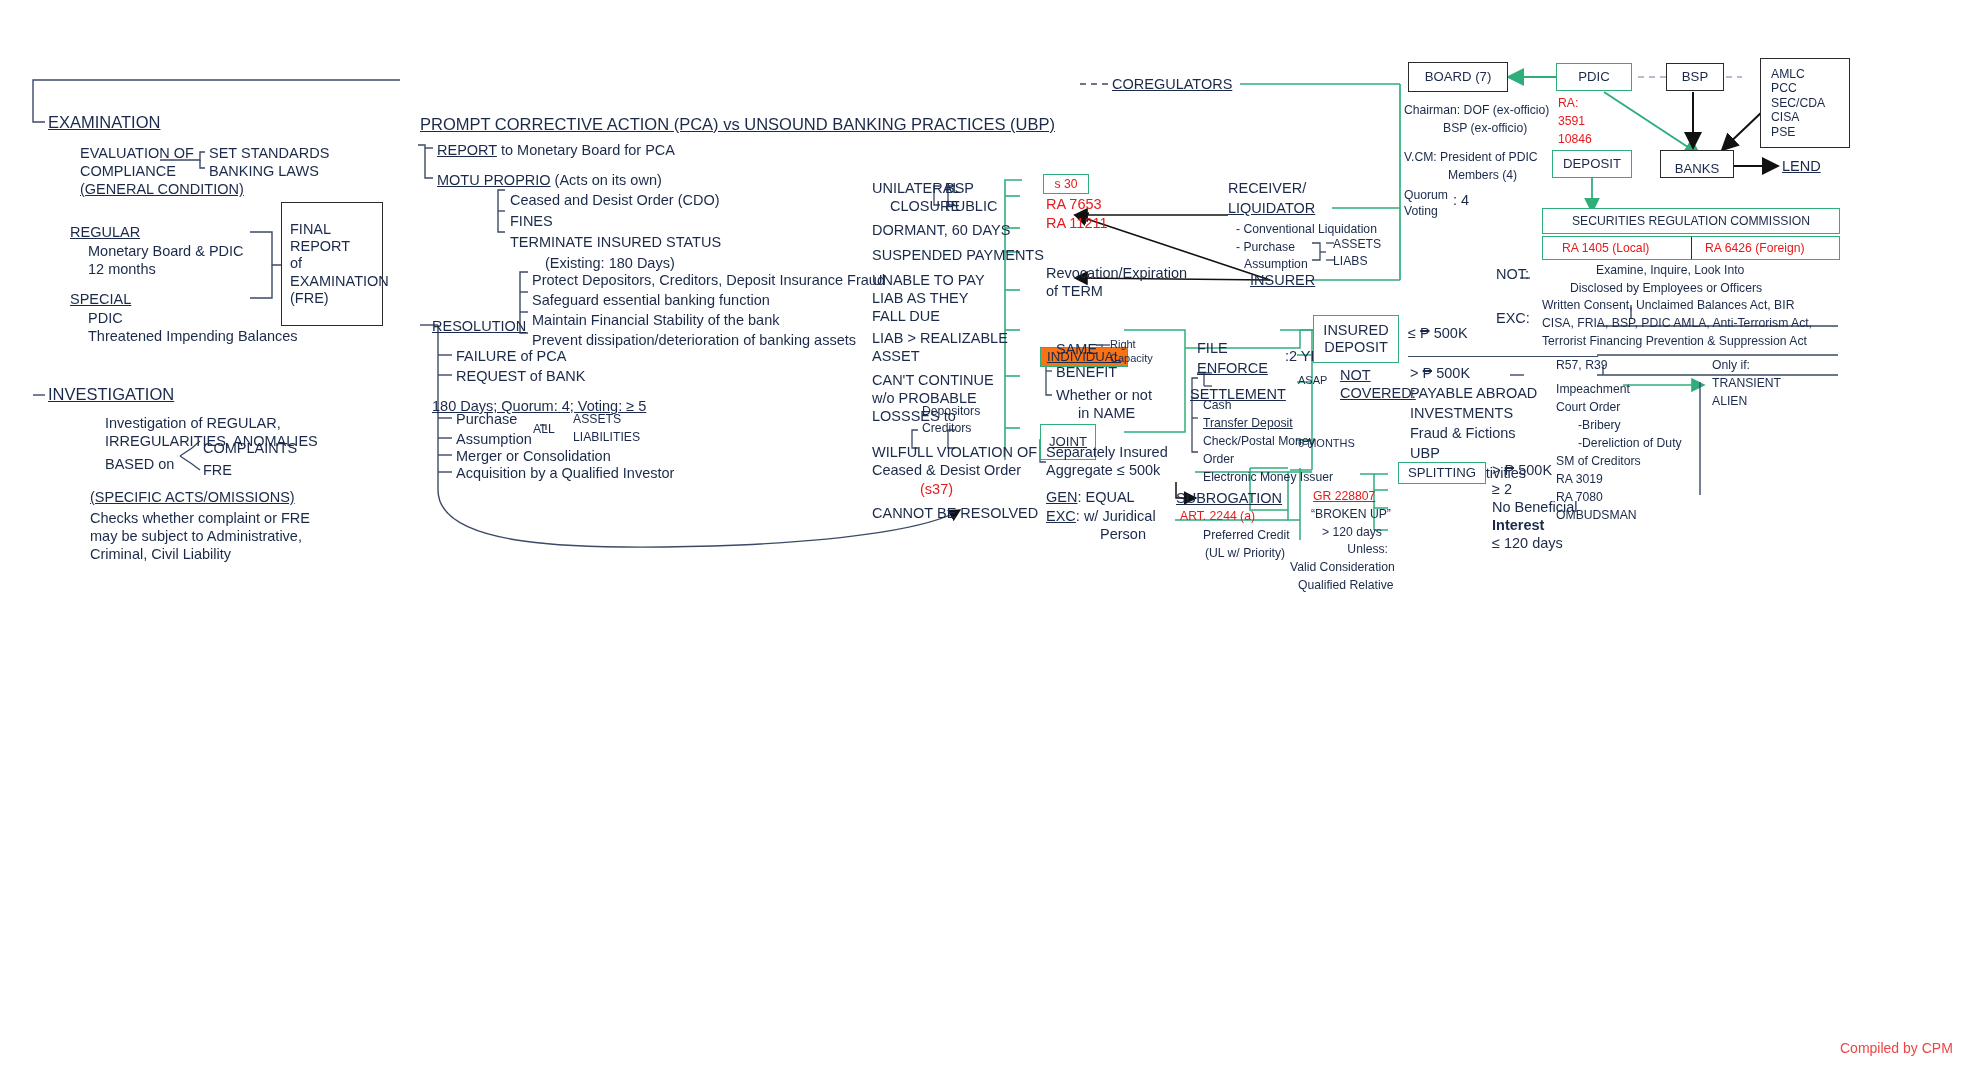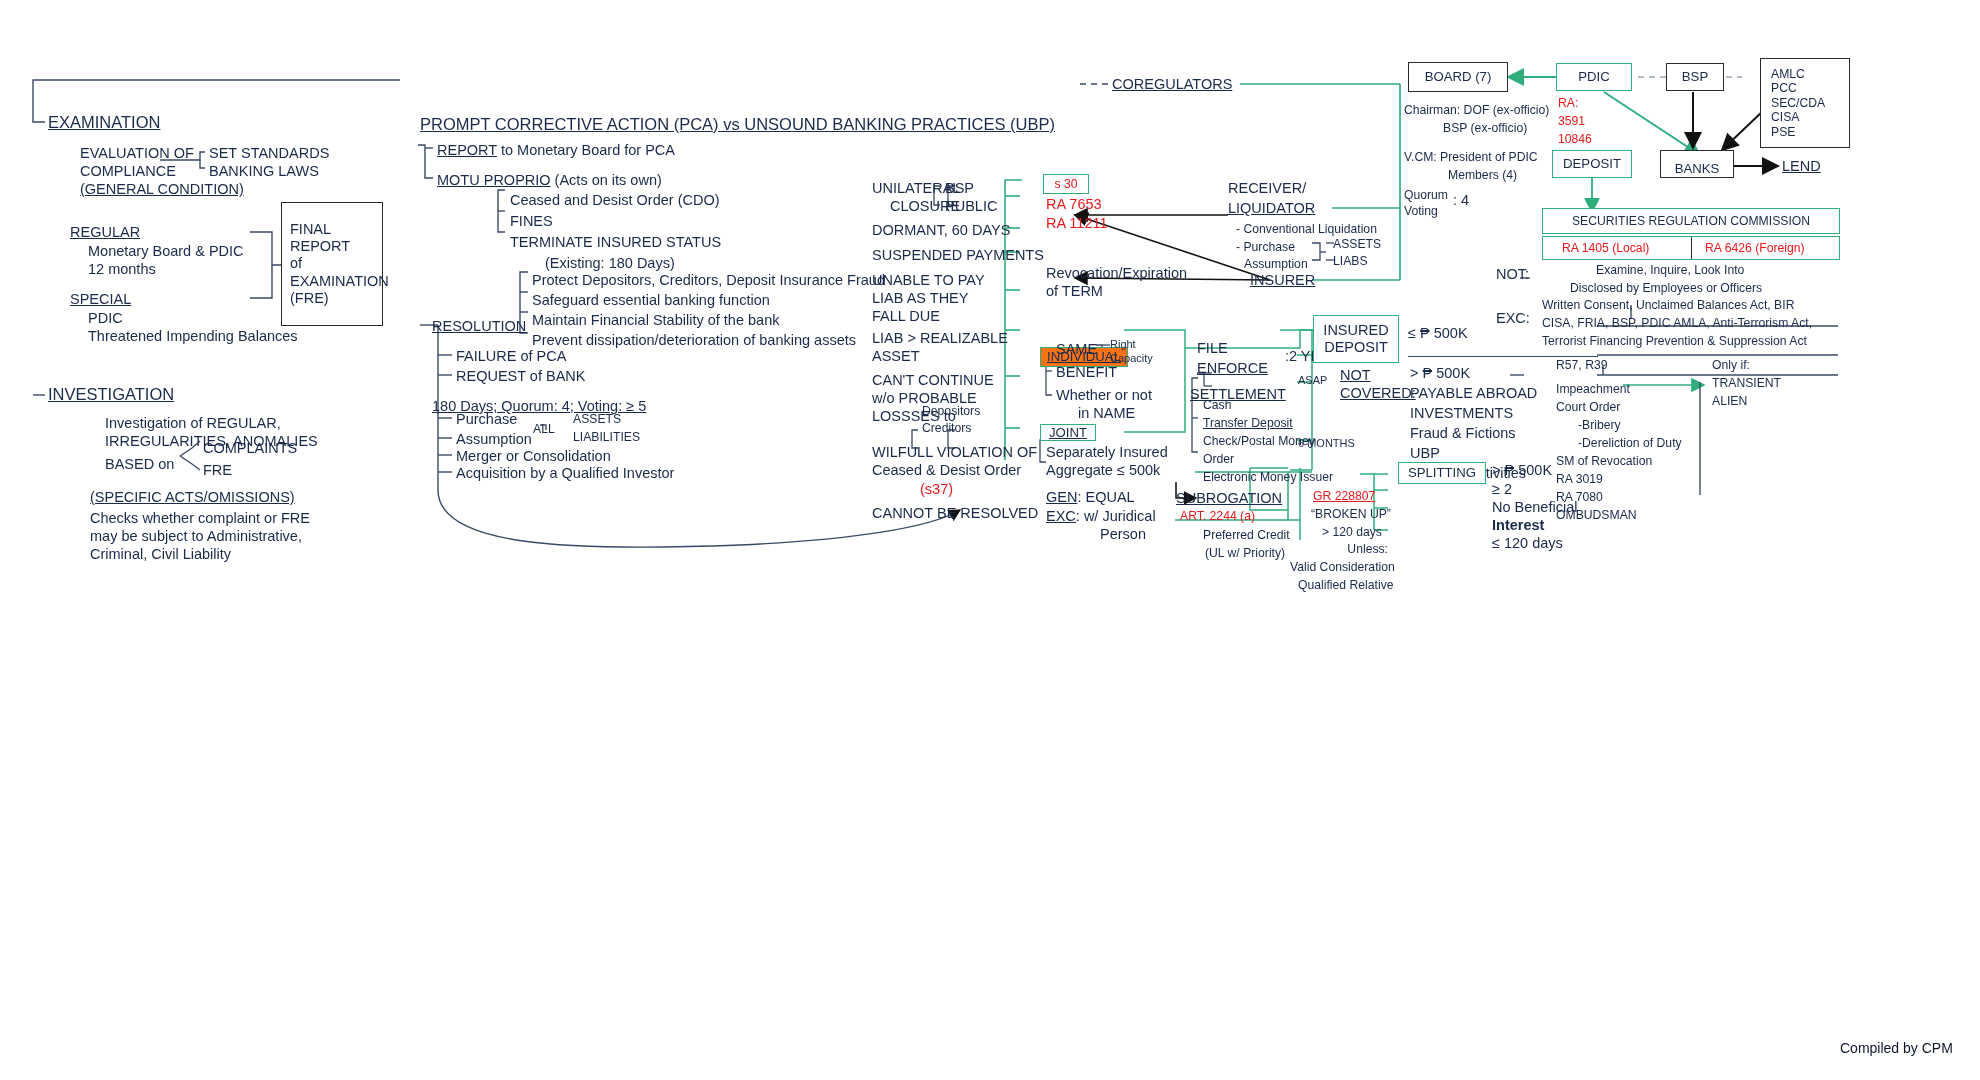--- a/index.html
+++ b/index.html
@@ -3,21 +3,21 @@
 <meta charset="utf-8">
 <style>
   html,body{margin:0;padding:0;background:#ffffff;}
   body{width:1980px;height:1080px;position:relative;overflow:hidden;
        font-family:"Liberation Sans","DejaVu Sans",sans-serif;
        color:#1b2a4a;font-size:14.5px;line-height:1.18;}
   .n{position:absolute;white-space:pre;}
   .u{text-decoration:underline;}
   .red{color:#e8191b;}
   .redu{color:#e8191b;text-decoration:underline;}
-  .blk{color:#0f172a;}
+  .blk{color:#ef4444;}
   .sm{font-size:12.2px;}
   .xs{font-size:11px;}
   .md{font-size:13.2px;}
   .lg{font-size:16.5px;}
   .bx{position:absolute;border:1.6px solid #2b2b2b;box-sizing:border-box;
       display:flex;align-items:center;justify-content:center;}
   .gbx{position:absolute;border:1.6px solid #2fae7c;box-sizing:border-box;
       display:flex;align-items:center;justify-content:center;}
   svg.lay{position:absolute;left:0;top:0;width:1980px;height:1080px;
           pointer-events:none;}
@@ -290,21 +290,21 @@
 <div class="gbx" style="left:1040px;top:320px;width:88px;height:20px;background:#f97316;margin-top:27px;">
   <span class="u md">INDIVIDUAL</span>
 </div>
 <div class="n" style="left:1056px;top:341px;">SAME</div>
 <div class="n" style="left:1056px;top:364px;">BENEFIT</div>
 <div class="n" style="left:1056px;top:387px;">Whether or not</div>
 <div class="n" style="left:1078px;top:405px;">in NAME</div>
 <div class="n xs" style="left:1110px;top:338px;">Right</div>
 <div class="n xs" style="left:1110px;top:352px;">Capacity</div>
 
-<div class="gbx" style="left:1040px;top:424px;width:56px;height:17px;background:#fff;">
+<div class="gbx" style="left:1040px;top:424px;width:56px;height:36px;background:#fff;">
   <span class="u md">JOINT</span>
 </div>
 <div class="n" style="left:1046px;top:444px;">Separately Insured</div>
 <div class="n" style="left:1046px;top:462px;">Aggregate ≤ 500k</div>
 <div class="n" style="left:1046px;top:489px;"><span class="u">GEN</span><span>: EQUAL</span></div>
 <div class="n" style="left:1046px;top:508px;"><span class="u">EXC</span><span>: w/ Juridical</span></div>
 <div class="n" style="left:1100px;top:526px;">Person</div>
 
 <div class="n" style="left:1197px;top:340px;">FILE</div>
 <div class="n u" style="left:1197px;top:360px;">ENFORCE</div>
@@ -412,18 +412,18 @@
 
 <div class="n sm" style="left:1556px;top:358px;">R57, R39</div>
 <div class="n sm" style="left:1712px;top:358px;">Only if:</div>
 <div class="n sm" style="left:1712px;top:376px;">TRANSIENT</div>
 <div class="n sm" style="left:1712px;top:394px;">ALIEN</div>
 
 <div class="n sm" style="left:1556px;top:382px;">Impeachment</div>
 <div class="n sm" style="left:1556px;top:400px;">Court Order</div>
 <div class="n sm" style="left:1578px;top:418px;">-Bribery</div>
 <div class="n sm" style="left:1578px;top:436px;">-Dereliction of Duty</div>
-<div class="n sm" style="left:1556px;top:454px;">SM of Revocation</div>
+<div class="n sm" style="left:1556px;top:454px;">SM of Creditors</div>
 <div class="n sm" style="left:1556px;top:472px;">RA 3019</div>
 <div class="n sm" style="left:1556px;top:490px;">RA 7080</div>
 <div class="n sm" style="left:1556px;top:508px;">OMBUDSMAN</div>
 
 <div class="n blk" style="left:1840px;top:1040px;font-size:14px;">Compiled by CPM</div>
 
 </body></html>

